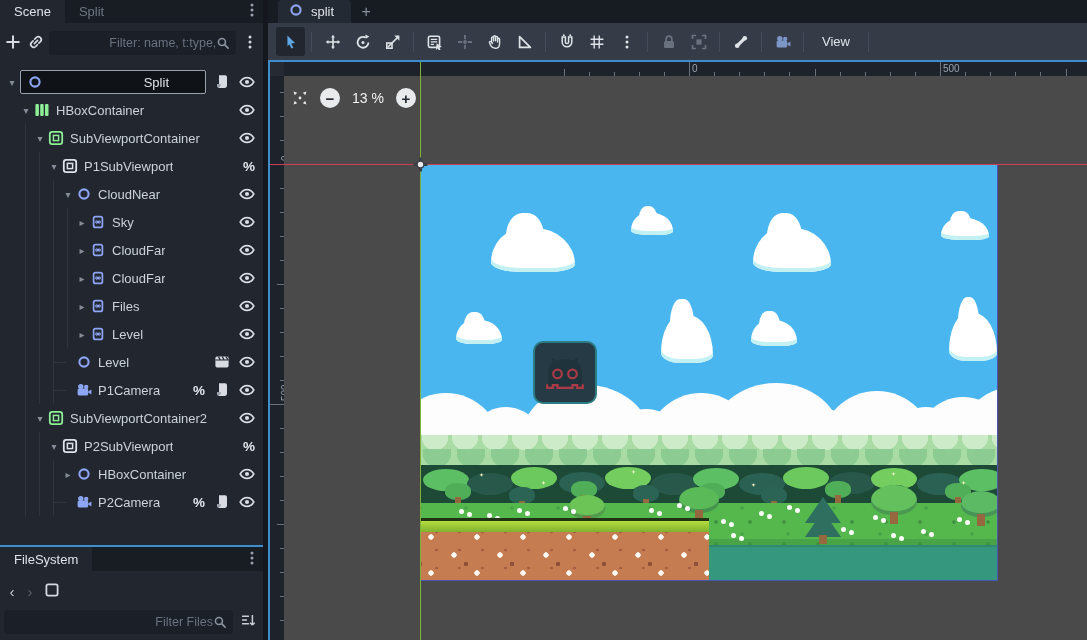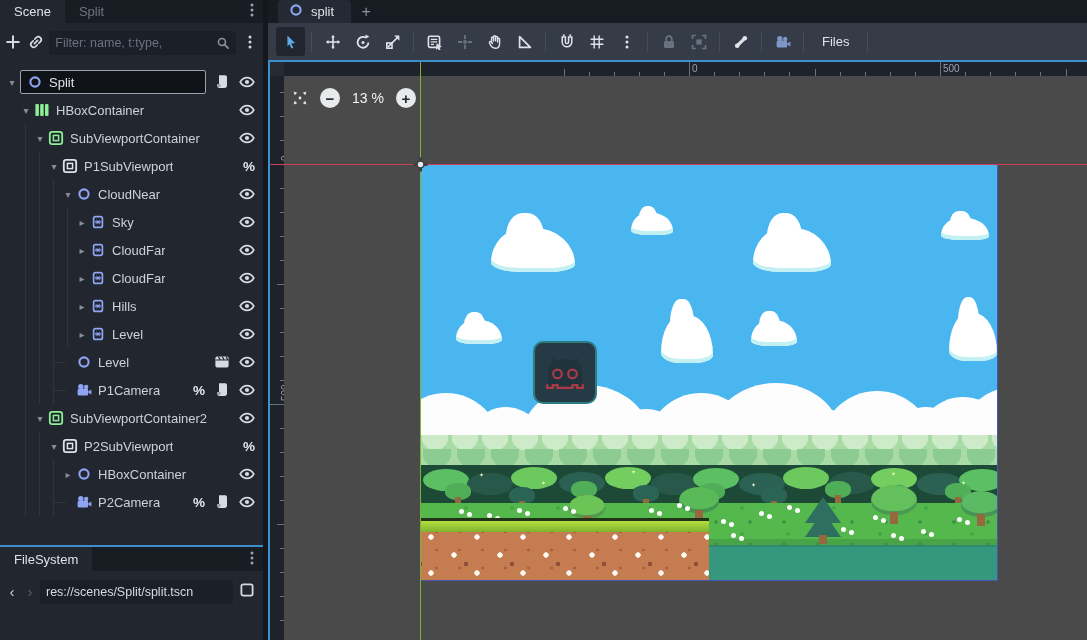--- a/index.html
+++ b/index.html
@@ -115,21 +115,21 @@
       radial-gradient(circle, #8e4e38 2px, transparent 2.5px),
       radial-gradient(circle, #a55f41 1.2px, transparent 1.6px);
     background-size: 46px 36px, 46px 36px, 46px 36px, 23px 18px;
     background-position: 10px 5px, 33px 23px, 22px 14px, 4px 9px; }
   #teal-pool { position:absolute; left:288px; top:380px; width:288px; height:35px; background:#35987e; border-top:2px solid #2f8a6f; }
   #meadow-fringe { position:absolute; left:288px; top:374px; width:288px; height:6px; background:#3e9444; opacity:.55; }
   .btree-c { position:absolute; border-radius:50% 50% 45% 45%; }
   .pine { position:absolute; width:0; height:0; border-left:18px solid transparent; border-right:18px solid transparent; border-bottom:26px solid #2e6f60; }
   #char { position:absolute; left:112px; top:176px; width:64px; height:63px; background:#253a45; border:2px solid #2c7d83; border-radius:10px; }
 
-  input { caret-color:#dfe3e8; }
+  input { caret-color:#dfe3e8;text-align:right; }
 </style>
 </head>
 <body>
 
 <div id="app">
 
   <div id="left-dock">
 
     <div id="left-tabbar">
       <div class="dock-tab active">Scene</div>
@@ -360,21 +360,21 @@
             <div class="guide" style="left:67px"></div>
           </div>
           <div class="tree-arrow">▸</div>
           <span class="ico-inline" style="color:#8da5f3;display:flex">
             <svg class="icon16" viewBox="0 0 16 16" fill="currentColor">
               <rect x="3.6" y="2.6" width="8.8" height="10.8" rx="2" fill="none" stroke="currentColor" stroke-width="1.7"></rect>
               <circle cx="8" cy="8" r="1.5"></circle>
               <path d="M6.6 5.6 5 8l1.6 2.4zM9.4 5.6 11 8 9.4 10.4z"></path>
             </svg>
           </span>
-          <span class="tree-label">Hills</span>
+          <span class="tree-label">Files</span>
           <div class="tree-badges">
             <span style="display:flex;color:#d8dce2">
               <svg class="icon16" viewBox="0 0 16 16" fill="currentColor">
                 <path d="M8 3.6C4.6 3.6 2.1 6.4 1.2 8c.9 1.6 3.4 4.4 6.8 4.4S13.9 9.6 14.8 8C13.9 6.4 11.4 3.6 8 3.6z" fill="none" stroke="currentColor" stroke-width="1.6"></path>
                 <circle cx="8" cy="8" r="2.1"></circle>
               </svg>
             </span>
           </div>
         </div>
         <div class="tree-row" style="top: 258px;">
@@ -567,24 +567,38 @@
             <span class="ico"><svg class="icon16" viewBox="0 0 16 16" fill="currentColor">
                 <circle cx="8" cy="3" r="1.5"></circle>
                 <circle cx="8" cy="8" r="1.5"></circle>
                 <circle cx="8" cy="13" r="1.5"></circle>
               </svg></span>
           </div>
       </div>
       <div id="fs-nav">
         <div class="nav-chev">‹</div>
         <div class="nav-chev dim">›</div>
-        <input id="fs-path" value="res://scenes/Split/split.tscn" style="">
         <div id="fs-splitview">
             <span class="ico"><svg class="icon16" viewBox="0 0 16 16" fill="currentColor">
                 <rect x="2.4" y="2.4" width="11.2" height="11.2" rx="1.8" fill="none" stroke="currentColor" stroke-width="1.8"></rect>
+              </svg></span>
+          </div>
+      </div>
+      <div id="fs-filter-row">
+        <div class="filter-box">
+          <input placeholder="Filter Files" style="">
+          <span class="icon14 ico"><svg class="icon14" viewBox="0 0 16 16" fill="currentColor">
+                <circle cx="6.8" cy="6.8" r="4" fill="none" stroke="currentColor" stroke-width="1.8"></circle>
+                <path d="M9.8 9.8 13.8 13.8" stroke="currentColor" stroke-width="2" stroke-linecap="round"></path>
+              </svg></span>
+        </div>
+        <div id="fs-sort">
+            <span class="ico"><svg class="icon16" viewBox="0 0 16 16" fill="currentColor">
+                <path d="M2 4.2h7M2 8h5M2 11.8h7" stroke="currentColor" stroke-width="1.5" fill="none"></path>
+                <path d="M12.4 3v10M12.4 13l-2.3-2.3M12.4 13l2.3-2.3" stroke="currentColor" stroke-width="1.5" fill="none"></path>
               </svg></span>
           </div>
       </div>
     </div>
   </div>
 
   <div id="dock-sep"></div>
 
   <div id="main">
 
@@ -694,21 +708,21 @@
         <div class="tb-sep"></div>
         <div class="tb-btn tinted">
           <svg class="icon16" viewBox="0 0 16 16" fill="currentColor">
             <circle cx="4.8" cy="4.6" r="2.7"></circle>
             <circle cx="10.2" cy="4.9" r="2.2"></circle>
             <rect x="1.6" y="6.4" width="10.6" height="7.2" rx="1.6"></rect>
             <path d="M12.2 9.6 15.4 7.6v4.8l-3.2-2z"></path>
           </svg>
         </div>
         <div class="tb-sep"></div>
-        <div class="tb-menu">Files</div>
+        <div class="tb-menu">View</div>
         <div class="tb-sep"></div>
       </div>
 
     <div id="viewport">
 
       <div id="game-scene">
           <div class="cloud" style="left:70px;top:63px;width:84px;height:44px"></div>
           <div class="cloud" style="left:210px;top:48px;width:42px;height:22px"></div>
           <div class="cloud" style="left:332px;top:63px;width:78px;height:44px"></div>
           <div class="cloud" style="left:520px;top:53px;width:48px;height:22px"></div>

